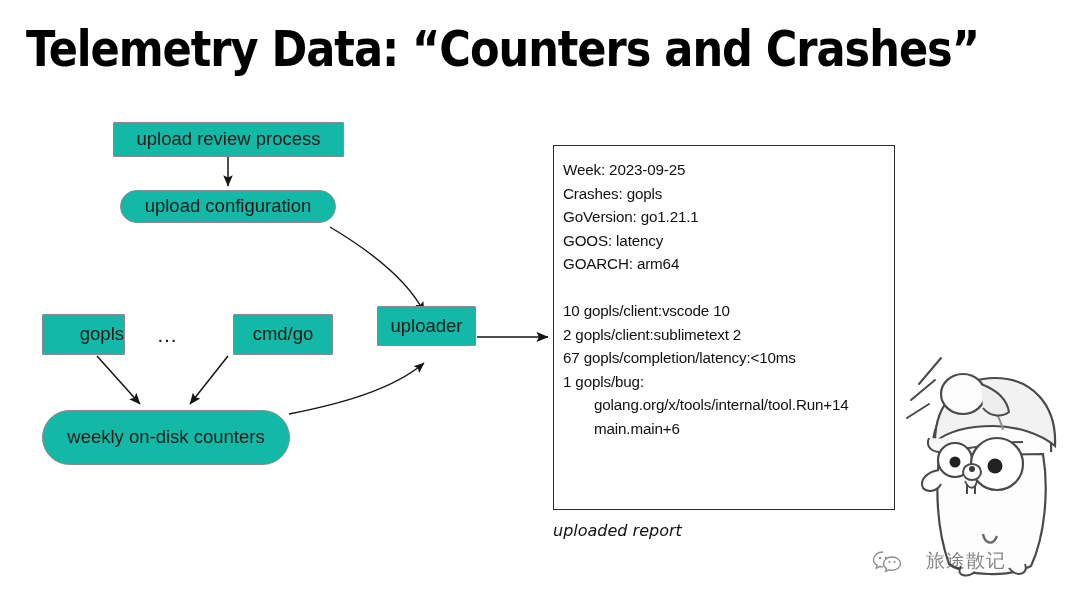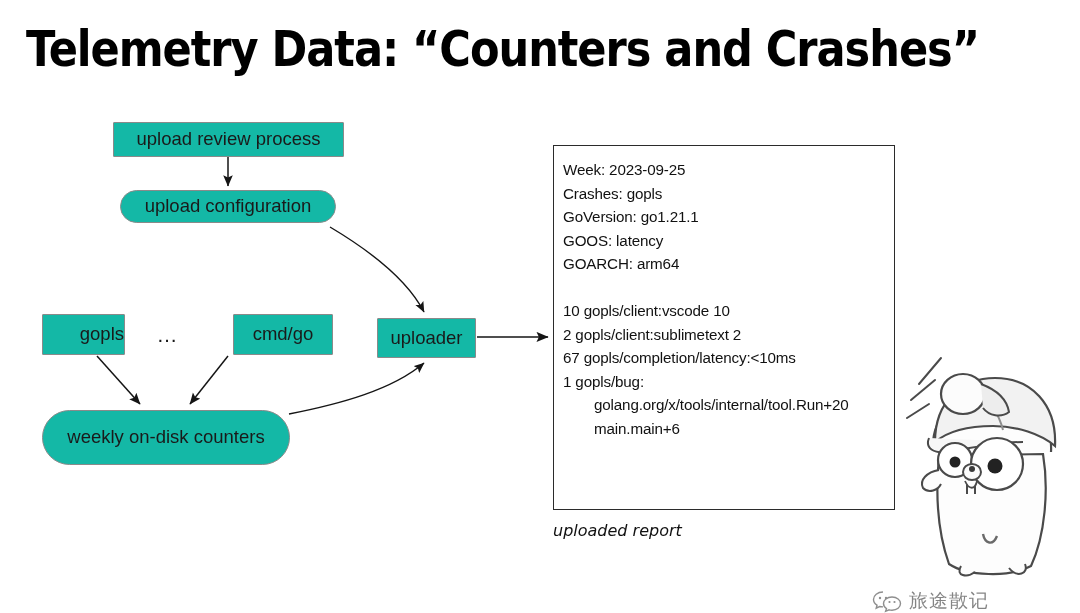--- a/index.html
+++ b/index.html
@@ -49,21 +49,21 @@
     white-space: nowrap;
   }
   .node.rect { border-radius: 1px; }
   .node.stadium { border-radius: 999px; }
 
   #node-review   { left: 113px; top: 122px; width: 231px; height: 35px; }
   #node-config   { left: 120px; top: 190px; width: 216px; height: 33px; }
   #node-gopls    { left: 42px;  top: 314px; width: 83px;  height: 41px; justify-content: flex-end; }
   #node-cmdgo    { left: 212px; top: 314px; width: 100px;  height: 41px; margin-left: 21px; }
   #node-counters { left: 42px;  top: 410px; width: 248px; height: 55px; }
-  #node-uploader { left: 377px; top: 318px; width: 99px;  height: 40px; }
+  #node-uploader { left: 377px; top: 306px; width: 99px;  height: 40px; }
 
   #ellipsis {
     position: absolute;
     left: 131px;
     top: 320px;
     width: 74px;
     height: 30px;
     display: flex;
     align-items: center;
     justify-content: center;
@@ -124,23 +124,22 @@
     height: 240px;
   }
 
   
   #watermark {
     position: absolute;
     left: 872px;
     top: 548px;
     display: flex;
     align-items: center;
-    gap: 7px;
+    gap: 24px;
     opacity: 0.62;
-    margin-top: 40px;
   }
   #watermark-text {
     font-family: "DejaVu Sans", sans-serif;
     font-size: 19px;
     color: #3a3a3a;
     letter-spacing: 1px;
   }
 </style>
 </head>
 <body>
@@ -199,21 +198,21 @@
     <div class="report-line">Week: 2023-09-25</div>
     <div class="report-line">Crashes: gopls</div>
     <div class="report-line">GoVersion: go1.21.1</div>
     <div class="report-line">GOOS: latency</div>
     <div class="report-line">GOARCH: arm64</div>
     <div class="report-line blank"></div>
     <div class="report-line">10 gopls/client:vscode 10</div>
     <div class="report-line">2 gopls/client:sublimetext 2</div>
     <div class="report-line">67 gopls/completion/latency:&lt;10ms</div>
     <div class="report-line">1 gopls/bug:</div>
-    <div class="report-line indent">golang.org/x/tools/internal/tool.Run+20</div>
+    <div class="report-line indent">golang.org/x/tools/internal/tool.Run+14</div>
     <div class="report-line indent">main.main+6</div>
   </div>
 
   <div id="report-caption">uploaded report</div>
 
   <svg id="gopher" viewBox="0 0 175 240" xmlns="http://www.w3.org/2000/svg">
     <g fill="none" stroke="#4a4a4a" stroke-width="2" stroke-linecap="round">
 
       <line x1="14" y1="46" x2="36" y2="20"></line>
       <line x1="6" y1="62" x2="30" y2="42"></line>

